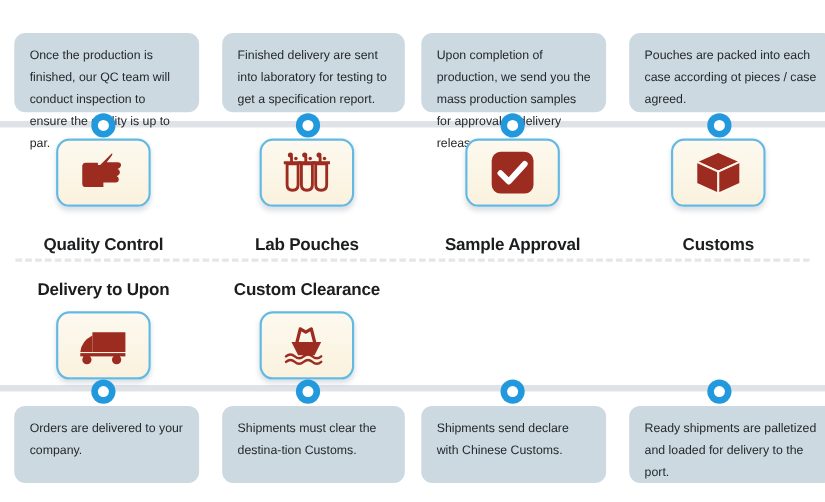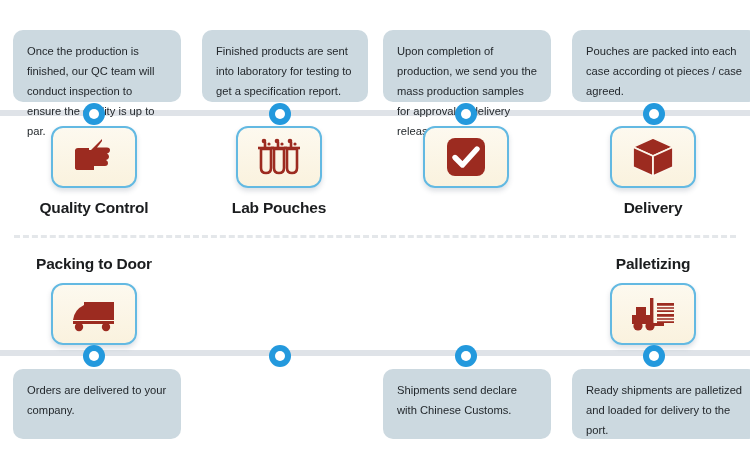--- a/index.html
+++ b/index.html
@@ -120,33 +120,33 @@
   }
   .tile svg { display: block; }
 
   .step-label {
     font-size: 15.5px;
     font-weight: bold;
     color: #1b1d1f;
     letter-spacing: -0.2px;
     white-space: nowrap;
   }
-  .step.row-top .step-label { margin-top: 11px; }
+  .step.row-top .step-label { margin-top: 26px; }
   .step.row-bot .step-label { margin-bottom: 10px; }
 </style>
 </head>
 <body>
 
 <div id="stage">
 
   <div class="track"></div>
   <div class="track-divider"></div>
 
   <div class="note top c0">Once the production is finished, our QC team will conduct inspection to ensure the quality is up to par.</div>
-  <div class="note top c1">Finished products are sent into laboratory for testing to get a specification report.</div>
+  <div class="note top c1">Finished delivery are sent into laboratory for testing to get a specification report.</div>
   <div class="note top c2">Upon completion of production, we send you the mass production samples for approval of delivery release.</div>
   <div class="note top c3">Pouches are packed into each case according ot pieces / case agreed.</div>
 
   <div class="dot top d0"></div>
   <div class="dot top d1"></div>
   <div class="dot top d2"></div>
   <div class="dot top d3"></div>
 
   <div class="step row-top s0">
     <div class="tile">
@@ -187,83 +187,76 @@
     <div class="step-label">Lab Pouches</div>
   </div>
 
   <div class="step row-top s2">
     <div class="tile">
       <svg width="40" height="40" viewBox="0 0 40 40">
         <rect x="1" y="1" width="38" height="38" rx="8" fill="#9c2b20"></rect>
         <path d="M9 20.5 L16.5 28 L31 12" fill="none" stroke="#ffffff" stroke-width="5.4" stroke-linecap="round" stroke-linejoin="round"></path>
       </svg>
     </div>
+    <div class="step-label">Sample Approval</div>
   </div>
 
   <div class="step row-top s3">
     <div class="tile">
       <svg width="44" height="42" viewBox="0 0 44 42">
         <g fill="#9c2b20" stroke="#fcf6ea" stroke-width="1.8" stroke-linejoin="round">
           <path d="M22 2 L42 11 L22 20 L2 11 Z"></path>
           <path d="M2 11 L22 20 L22 40 L2 31 Z"></path>
           <path d="M42 11 L22 20 L22 40 L42 31 Z"></path>
         </g>
       </svg>
     </div>
-    <div class="step-label">Delivery</div>
+    <div class="step-label">Customs</div>
   </div>
 
   <div class="step row-bot s0">
-    <div class="step-label">Packing to Door</div>
+    <div class="step-label">Delivery to Upon</div>
     <div class="tile">
       <svg width="48" height="36" viewBox="0 0 48 36">
         <g fill="#9c2b20">
           <path d="M14 6 L44 6 L44 24 L14 24 Z"></path>
           <path d="M14 9 Q4 14 3 24 L14 24 Z"></path>
           <rect x="3" y="25" width="41" height="3"></rect>
           <rect x="6" y="27" width="5" height="5"></rect>
           <rect x="34" y="27" width="5" height="5"></rect>
         </g>
         <g fill="#9c2b20">
           <circle cx="9" cy="31" r="4.2"></circle>
           <circle cx="36" cy="31" r="4.2"></circle>
         </g>
       </svg>
     </div>
   </div>
 
-
-
-  <div class="step row-bot s3">
-    <div class="step-label">Palletizing</div>
-    <div class="tile">
-      <svg width="50" height="38" viewBox="0 0 50 38">
-        <g fill="#9c2b20">
-          <path d="M4 20 L8 20 L8 12 L18 12 L18 20 L24 20 L24 29 L4 29 Z"></path>
-          <rect x="22" y="3" width="3.4" height="27"></rect>
-          <rect x="22" y="28" width="14" height="3"></rect>
-          <circle cx="10" cy="31" r="4.6"></circle>
-          <circle cx="22" cy="31" r="4.6"></circle>
-        </g>
-        <g fill="#9c2b20">
-          <rect x="29" y="8" width="17" height="9"></rect>
-          <rect x="29" y="19" width="17" height="9"></rect>
-        </g>
-        <g stroke="#fcf6ea" stroke-width="1.5">
-          <line x1="29" y1="11.5" x2="46" y2="11.5"></line>
-          <line x1="29" y1="14.5" x2="46" y2="14.5"></line>
-          <line x1="29" y1="22.5" x2="46" y2="22.5"></line>
-          <line x1="29" y1="25.5" x2="46" y2="25.5"></line>
-        </g>
-      </svg>
-    </div>
-  </div>
+  <div class="step row-bot s1">
+    <div class="step-label">Custom Clearance</div>
+    <div class="tile">
+      <svg width="46" height="40" viewBox="0 0 46 40">
+        <g fill="none" stroke="#9c2b20" stroke-width="3" stroke-linejoin="round" stroke-linecap="round">
+          <path d="M14 17 L17 5 L22 8 L27 5 L30 17"></path>
+        </g>
+        <path d="M9 17 L36 17 L30 29 L15 29 Z" fill="#9c2b20"></path>
+        <g fill="none" stroke="#9c2b20" stroke-width="2.2" stroke-linecap="round">
+          <path d="M4 30 q4 -3.5 8 0 q4 3.5 8 0 q4 -3.5 8 0 q4 3.5 8 0"></path>
+          <path d="M4 35 q4 -3.5 8 0 q4 3.5 8 0 q4 -3.5 8 0 q4 3.5 8 0"></path>
+        </g>
+      </svg>
+    </div>
+  </div>
+
+
 
   <div class="dot bot d0"></div>
   <div class="dot bot d1"></div>
   <div class="dot bot d2"></div>
   <div class="dot bot d3"></div>
 
   <div class="note bot c0">Orders are delivered to your company.</div>
+  <div class="note bot c1">Shipments must clear the destina-tion Customs.</div>
   <div class="note bot c2">Shipments send declare with Chinese Customs.</div>
   <div class="note bot c3">Ready shipments are palletized and loaded for delivery to the port.</div>
 
 </div>
 
 </body></html>

